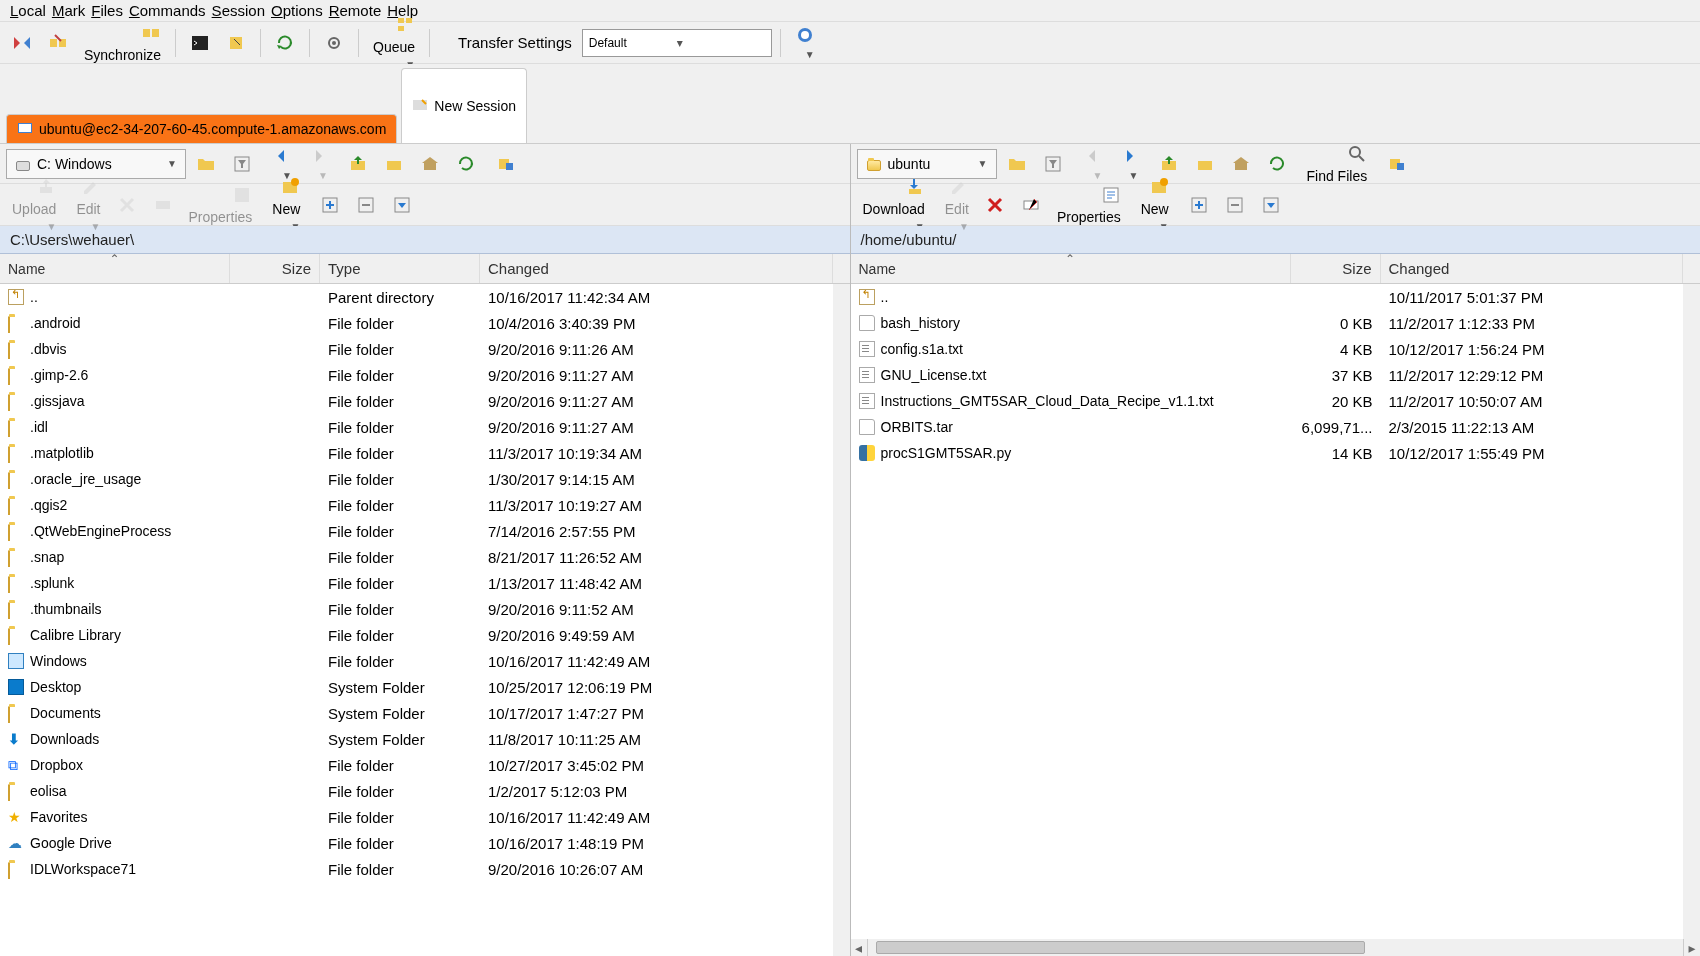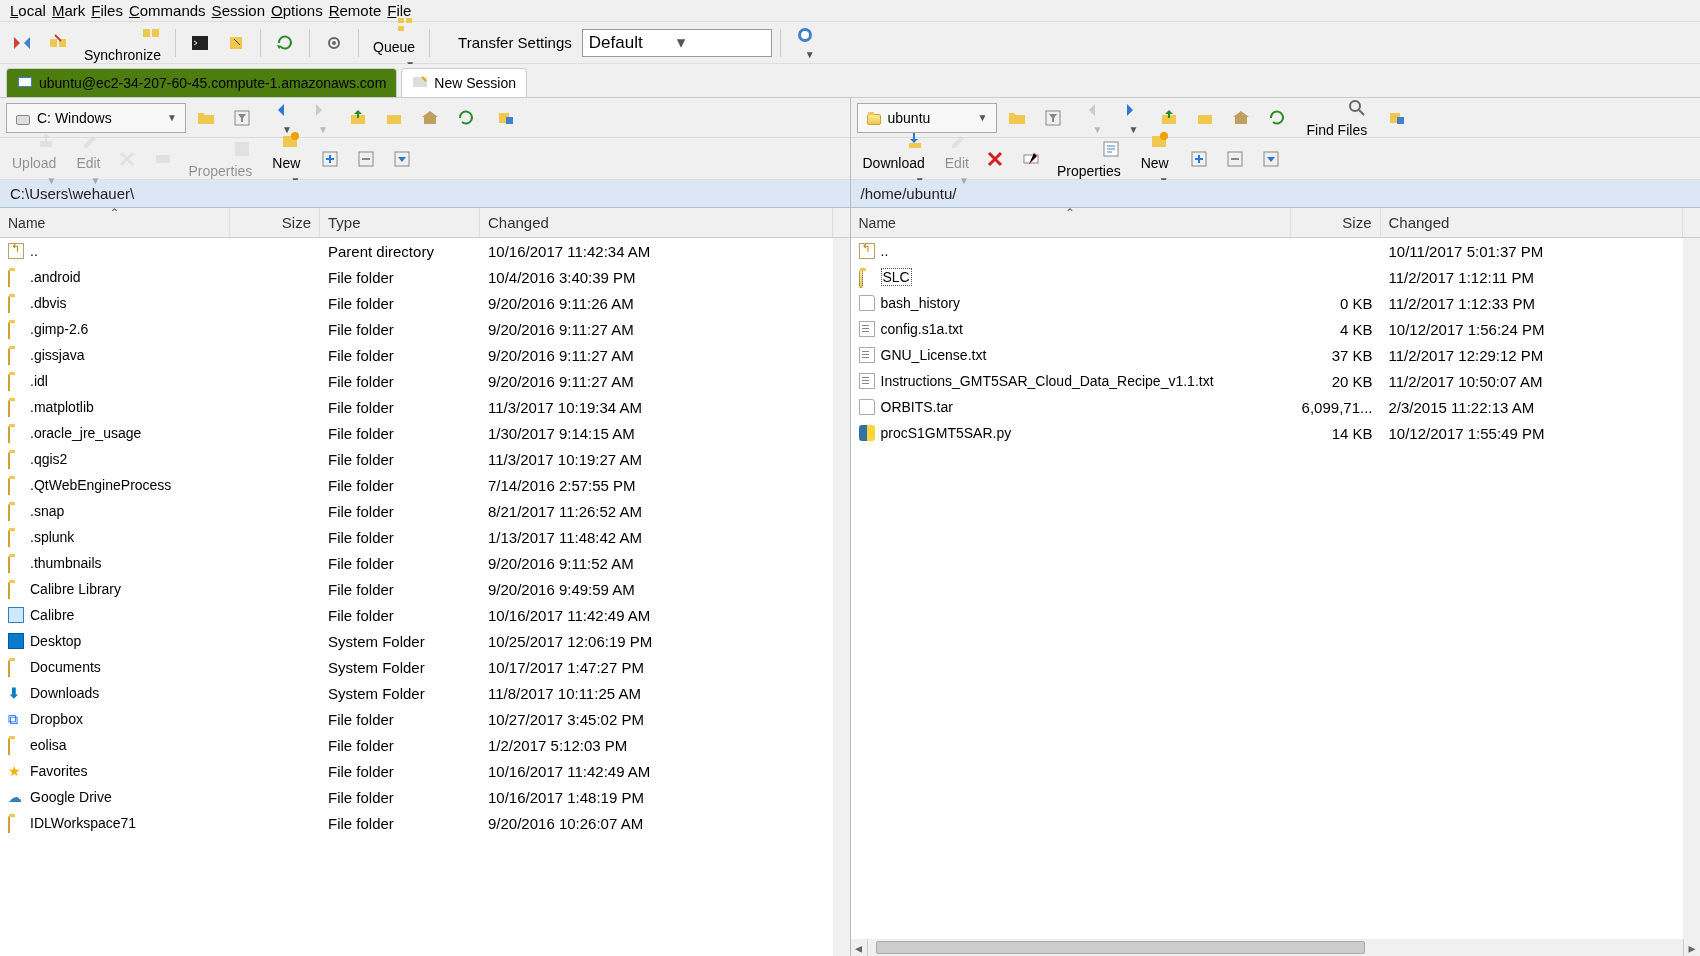--- a/index.html
+++ b/index.html
@@ -9,25 +9,25 @@
 .menubar { display: flex; gap: 6px; padding: 2px 10px; background: #f0f0f0; border-bottom: 1px solid #ddd; }
 .menubar span { cursor: default; font-size: 15px; }
 .menubar span:first-letter { text-decoration: underline; }
 
 .toolbar { display: flex; align-items: center; padding: 4px 6px; background: #f0f0f0; border-bottom: 1px solid #ddd; gap: 4px; height: 42px; }
 .toolbar .sep { width: 1px; height: 28px; background: #ccc; margin: 0 4px; }
 .tbtn { display: inline-flex; align-items: flex-end; justify-content: center; padding: 4px 6px; border-radius: 3px; cursor: pointer; gap: 4px; font-size: 15px; flex-direction: column; }
 .tbtn svg { width: 20px; height: 20px; }
 .drop-arrow { font-size: 10px; color: #555; }
 .combo { display: flex; align-items: center; border: 1px solid #999; background: #fff; padding: 2px 6px; height: 28px; min-width: 190px; }
-.combo span { flex: 1; font-size: 17px; }
+.combo span { flex: 1; font-size: 12px; }
 
 .session-tabs { display: flex; background: #f0f0f0; padding: 4px 6px 0 6px; gap: 4px; border-bottom: 1px solid #ccc; }
 .tab { display: flex; align-items: center; gap: 6px; padding: 6px 10px; background: #fff; border: 1px solid #ccc; border-bottom: none; border-radius: 4px 4px 0 0; font-size: 15px; }
-.tab.active { background: #4d7c0f; }
+.tab.active { background: #f97316; margin-top: 46px; }
 .small-icon { width: 16px; height: 16px; display: inline-flex; align-items: center; justify-content: center; }
 
 .panels { display: flex; flex: 1; min-height: 0; }
 .panel { flex: 1; display: flex; flex-direction: column; border-right: 1px solid #bbb; min-width: 0; }
 .panel:last-child { border-right: none; }
 
 .nav-toolbar { display: flex; align-items: center; padding: 4px 6px; gap: 4px; background: #f0f0f0; border-bottom: 1px solid #ddd; height: 40px; }
 .drive-combo { display: flex; align-items: center; gap: 6px; border: 1px solid #aaa; padding: 2px 8px; background: #f8f8f8; height: 30px; min-width: 180px; }
 .arrow-disabled { opacity: 0.35; }
 
@@ -80,21 +80,21 @@
 <div class="app">
 
 <div class="menubar">
   <span>Local</span>
   <span>Mark</span>
   <span>Files</span>
   <span>Commands</span>
   <span>Session</span>
   <span>Options</span>
   <span>Remote</span>
-  <span>File</span>
+  <span>Help</span>
 </div>
 
 <div class="toolbar">
   <div class="tbtn">
         <svg viewBox="0 0 20 20">
           <path fill="#d04040" d="M2 4l6 6-6 6z"></path>
           <path fill="#4080d0" d="M18 4l-6 6 6 6z"></path>
         </svg>
       </div>
   <div class="tbtn">
@@ -448,21 +448,21 @@
                 <span class="ico"><span class="ic-folder"></span></span>
                 <span>Calibre Library</span>
               </div>
               <div class="cell col-size-l"></div>
               <div class="cell col-type-l">File folder</div>
               <div class="cell col-changed-l">9/20/2016  9:49:59 AM</div>
             </div>
             <div class="row">
               <div class="cell namecell col-name-l">
                 <span class="ico ic-contacts"></span>
-                <span>Calibre</span>
+                <span>Windows</span>
               </div>
               <div class="cell col-size-l"></div>
               <div class="cell col-type-l">File folder</div>
               <div class="cell col-changed-l">10/16/2017  11:42:49 AM</div>
             </div>
             <div class="row">
               <div class="cell namecell col-name-l">
                 <span class="ico ic-desktop"></span>
                 <span>Desktop</span>
               </div>
@@ -687,28 +687,20 @@
   <div style="display:flex;flex:1;min-height:0;">
     <div class="filebody" id="right-body">
             <div class="row">
               <div class="cell namecell col-name-r">
                 <span class="ico ic-up"></span>
                 <span>..</span>
               </div>
               <div class="cell col-size-r"></div>
               <div class="cell col-changed-r">10/11/2017 5:01:37 PM</div>
             </div>
-            <div class="row selected">
-              <div class="cell namecell col-name-r">
-                <span class="ico"><span class="ic-folder"></span></span>
-                <span>SLC</span>
-              </div>
-              <div class="cell col-size-r"></div>
-              <div class="cell col-changed-r">11/2/2017 1:12:11 PM</div>
-            </div>
             <div class="row">
               <div class="cell namecell col-name-r">
                 <span class="ico ic-file"></span>
                 <span>bash_history</span>
               </div>
               <div class="cell col-size-r">0 KB</div>
               <div class="cell col-changed-r">11/2/2017 1:12:33 PM</div>
             </div>
             <div class="row">
               <div class="cell namecell col-name-r">

